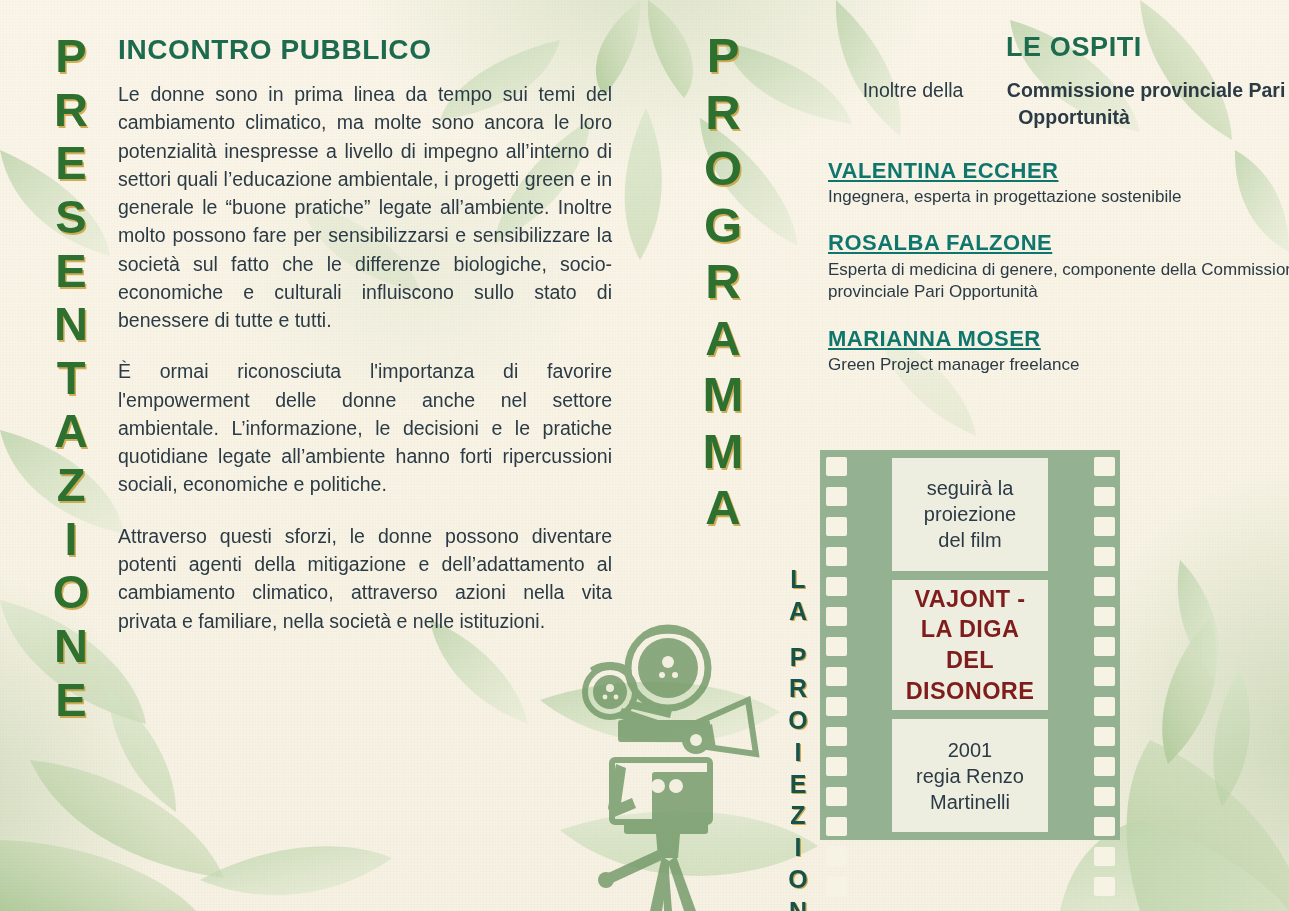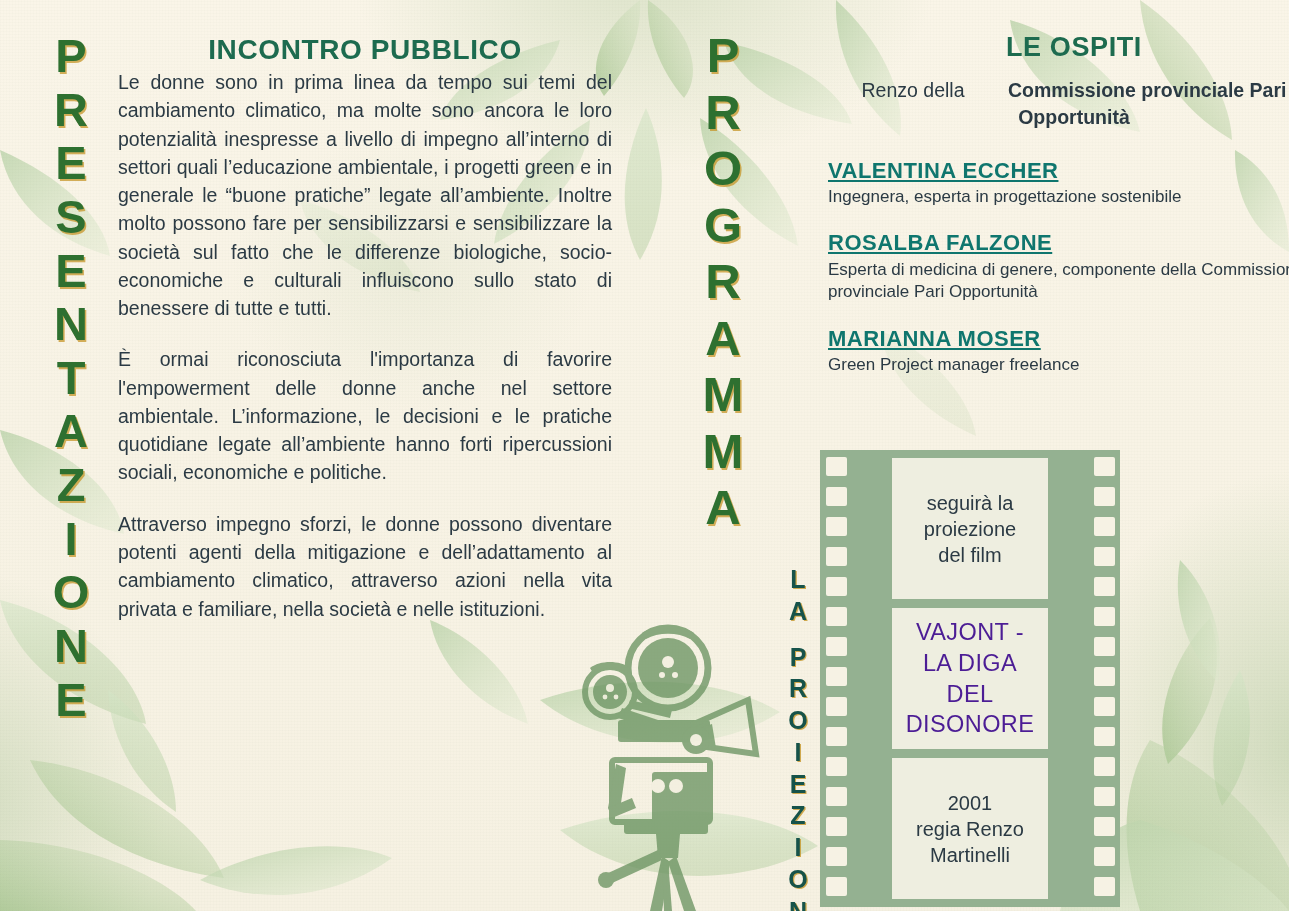--- a/index.html
+++ b/index.html
@@ -53,23 +53,23 @@
   #laproiezione{
     left:778px;top:568px;width:40px;
     font-size:25px;color:#16534a;
     text-shadow:1.2px 1.2px 0 rgba(198,150,40,.8);
   }
   #laproiezione span{margin-bottom:8px;}
   #laproiezione .gap{height:14px;margin:0;}
   
   .col-left{position:absolute;left:118px;top:34px;width:494px;}
   .h-title{
-    text-align:center;color:#1d6b4f;
+    color:#1d6b4f;
     font-size:28px;font-weight:700;letter-spacing:.6px;
-    margin:0 0 2px 0;
+    margin:0 0 14px 0;
   }
   .h-sub{
     text-align:center;color:#1a5a4e;
     font-size:19px;font-weight:700;letter-spacing:.2px;
     margin:0 0 26px 0;
   }
   .para{
     color:#2b3a44;font-size:19.5px;line-height:1.45;
     text-align:justify;margin:0 0 23px 0;
     font-weight:400;
@@ -91,21 +91,21 @@
   .guest-name{
     color:#0f766e;font-size:22px;font-weight:700;
     letter-spacing:.5px;line-height:1.2;margin:0 0 2px 0;text-decoration:underline;
   }
   .guest-role{
     color:#2b3a44;font-size:17px;line-height:1.32;margin:0;
   }
   
   .filmstrip{
     position:absolute;left:820px;top:450px;
-    width:300px;height:457px;
+    width:300px;height:390px;
     background:#94b191;
     display:flex;
     gap:40px;
   }
   .perfs{
     width:32px;height:100%;
     display:flex;flex-direction:column;align-items:center;
     padding-top:7px;gap:11px;flex:0 0 32px;
   }
   .perf{width:21px;height:19px;background:#f6f2e4;border-radius:2px;flex:0 0 19px;}
@@ -114,21 +114,21 @@
     padding:8px 0;gap:9px;box-sizing:border-box;
   }
   .frame{
     flex:1;background:rgba(250,246,234,.88);
     display:flex;flex-direction:column;
     align-items:center;justify-content:center;
     text-align:center;padding:4px 10px;box-sizing:border-box;
   }
   .frame-text{color:#2b3a44;font-size:20px;line-height:1.3;}
   .frame-title{
-    color:#4c1d95;font-size:23.5px;font-weight:400;
+    color:#7f1d1d;font-size:23.5px;font-weight:700;
     line-height:1.3;letter-spacing:.4px;
   }
   
   .projector{position:absolute;left:572px;top:612px;width:218px;height:299px;opacity:.92;}
 </style>
 </head>
 <body>
 
 <div class="poster">
 
@@ -214,26 +214,26 @@
       <span>A</span>
       <span>M</span>
       <span>M</span>
       <span>A</span>
     </div>
 
   <div class="col-left">
     <h1 class="h-title">INCONTRO PUBBLICO</h1>
     <p class="para">Le donne sono in prima linea da tempo sui temi del cambiamento climatico, ma molte sono ancora le loro potenzialità inespresse a livello di impegno all’interno di settori quali l’educazione ambientale, i progetti green e in generale le “buone pratiche” legate all’ambiente. Inoltre molto possono fare per sensibilizzarsi e sensibilizzare la società sul fatto che le differenze biologiche, socio-economiche e culturali influiscono sullo stato di benessere di tutte e tutti.</p>
     <p class="para">È ormai riconosciuta l'importanza di favorire l'empowerment delle donne anche nel settore ambientale. L’informazione, le decisioni e le pratiche quotidiane legate all’ambiente hanno forti ripercussioni sociali, economiche e politiche.</p>
-    <p class="para">Attraverso impegno sforzi, le donne possono diventare potenti agenti della mitigazione e dell’adattamento al cambiamento climatico, attraverso azioni nella vita privata e familiare, nella società e nelle istituzioni.</p>
+    <p class="para">Attraverso questi sforzi, le donne possono diventare potenti agenti della mitigazione e dell’adattamento al cambiamento climatico, attraverso azioni nella vita privata e familiare, nella società e nelle istituzioni.</p>
   </div>
 
   <div class="col-right">
     <h1 class="h-title-r">LE OSPITI</h1>
-    <p class="greeting"><span>Renzo della </span><b>Commissione provinciale Pari Opportunità</b></p>
+    <p class="greeting"><span>Inoltre della </span><b>Commissione provinciale Pari Opportunità</b></p>
 
     <div class="guest">
       <p class="guest-name">VALENTINA ECCHER</p>
       <p class="guest-role">Ingegnera, esperta in progettazione sostenibile</p>
     </div>
     <div class="guest">
       <p class="guest-name">ROSALBA FALZONE</p>
       <p class="guest-role">Esperta di medicina di genere, componente della Commissione provinciale Pari Opportunità</p>
     </div>
     <div class="guest">

